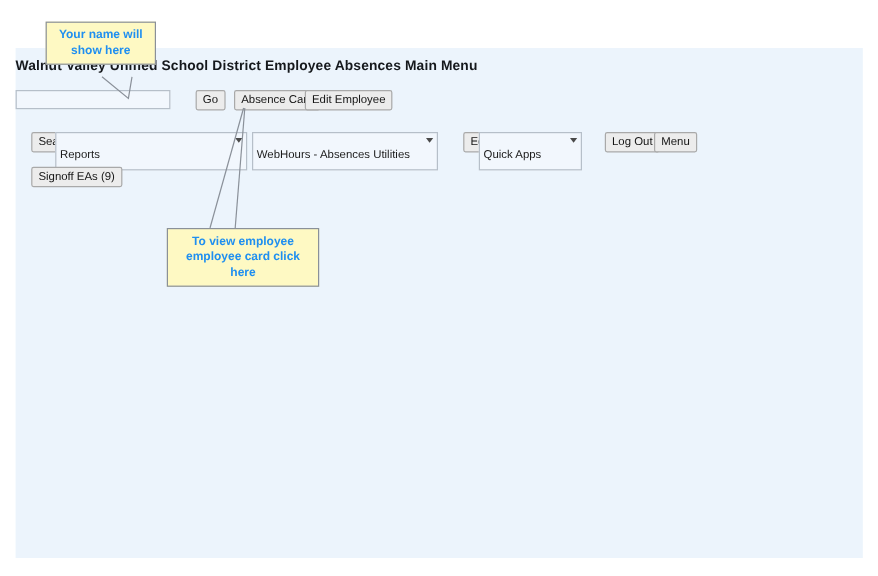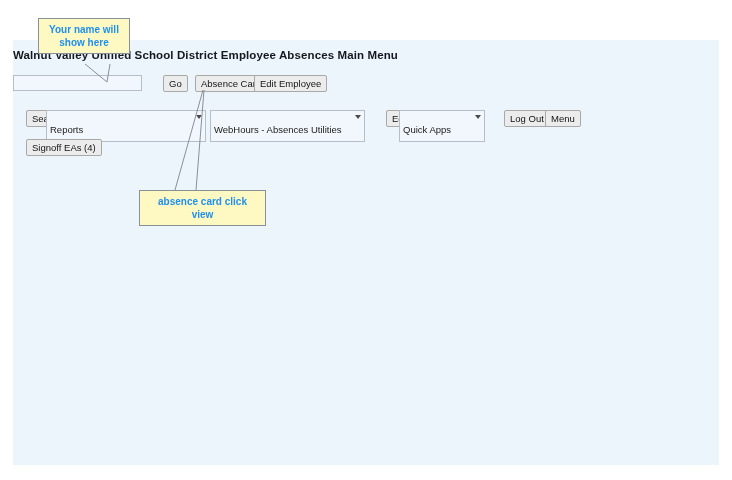--- a/index.html
+++ b/index.html
@@ -203,32 +203,33 @@
     <div class="select" id="quickapps-select">
       <span>Quick Apps</span>
       <span class="caret"></span>
     </div>
 
     <div class="btn" id="logout-button">Log Out</div>
     <div class="btn" id="apps-button">Menu</div>
   </div>
 
   <div id="signoff-row">
-    <div class="btn" id="signoff-eas-button">Signoff EAs (4)</div>
+    <div class="btn" id="signoff-eas-button">Signoff EAs (9)</div>
   </div>
 </div>
 
 <svg id="leader-layer" viewBox="0 0 732 480">
 
   <polyline points="85,64 107,82 110,64" fill="none" stroke="#8a9099" stroke-width="1"></polyline>
 
   <line x1="175" y1="190" x2="203" y2="90" stroke="#8a9099" stroke-width="1"></line>
   <line x1="196" y1="190" x2="204" y2="90" stroke="#8a9099" stroke-width="1"></line>
 </svg>
 
 <div class="callout" id="callout-name">
   <div>Your name will</div>
   <div>show here</div>
 </div>
 
 <div class="callout" id="callout-absence">
-  <div>absence card click view</div>
+  <div>To view employee</div>
+  <div>employee card click here</div>
 </div>
 
 </body></html>

